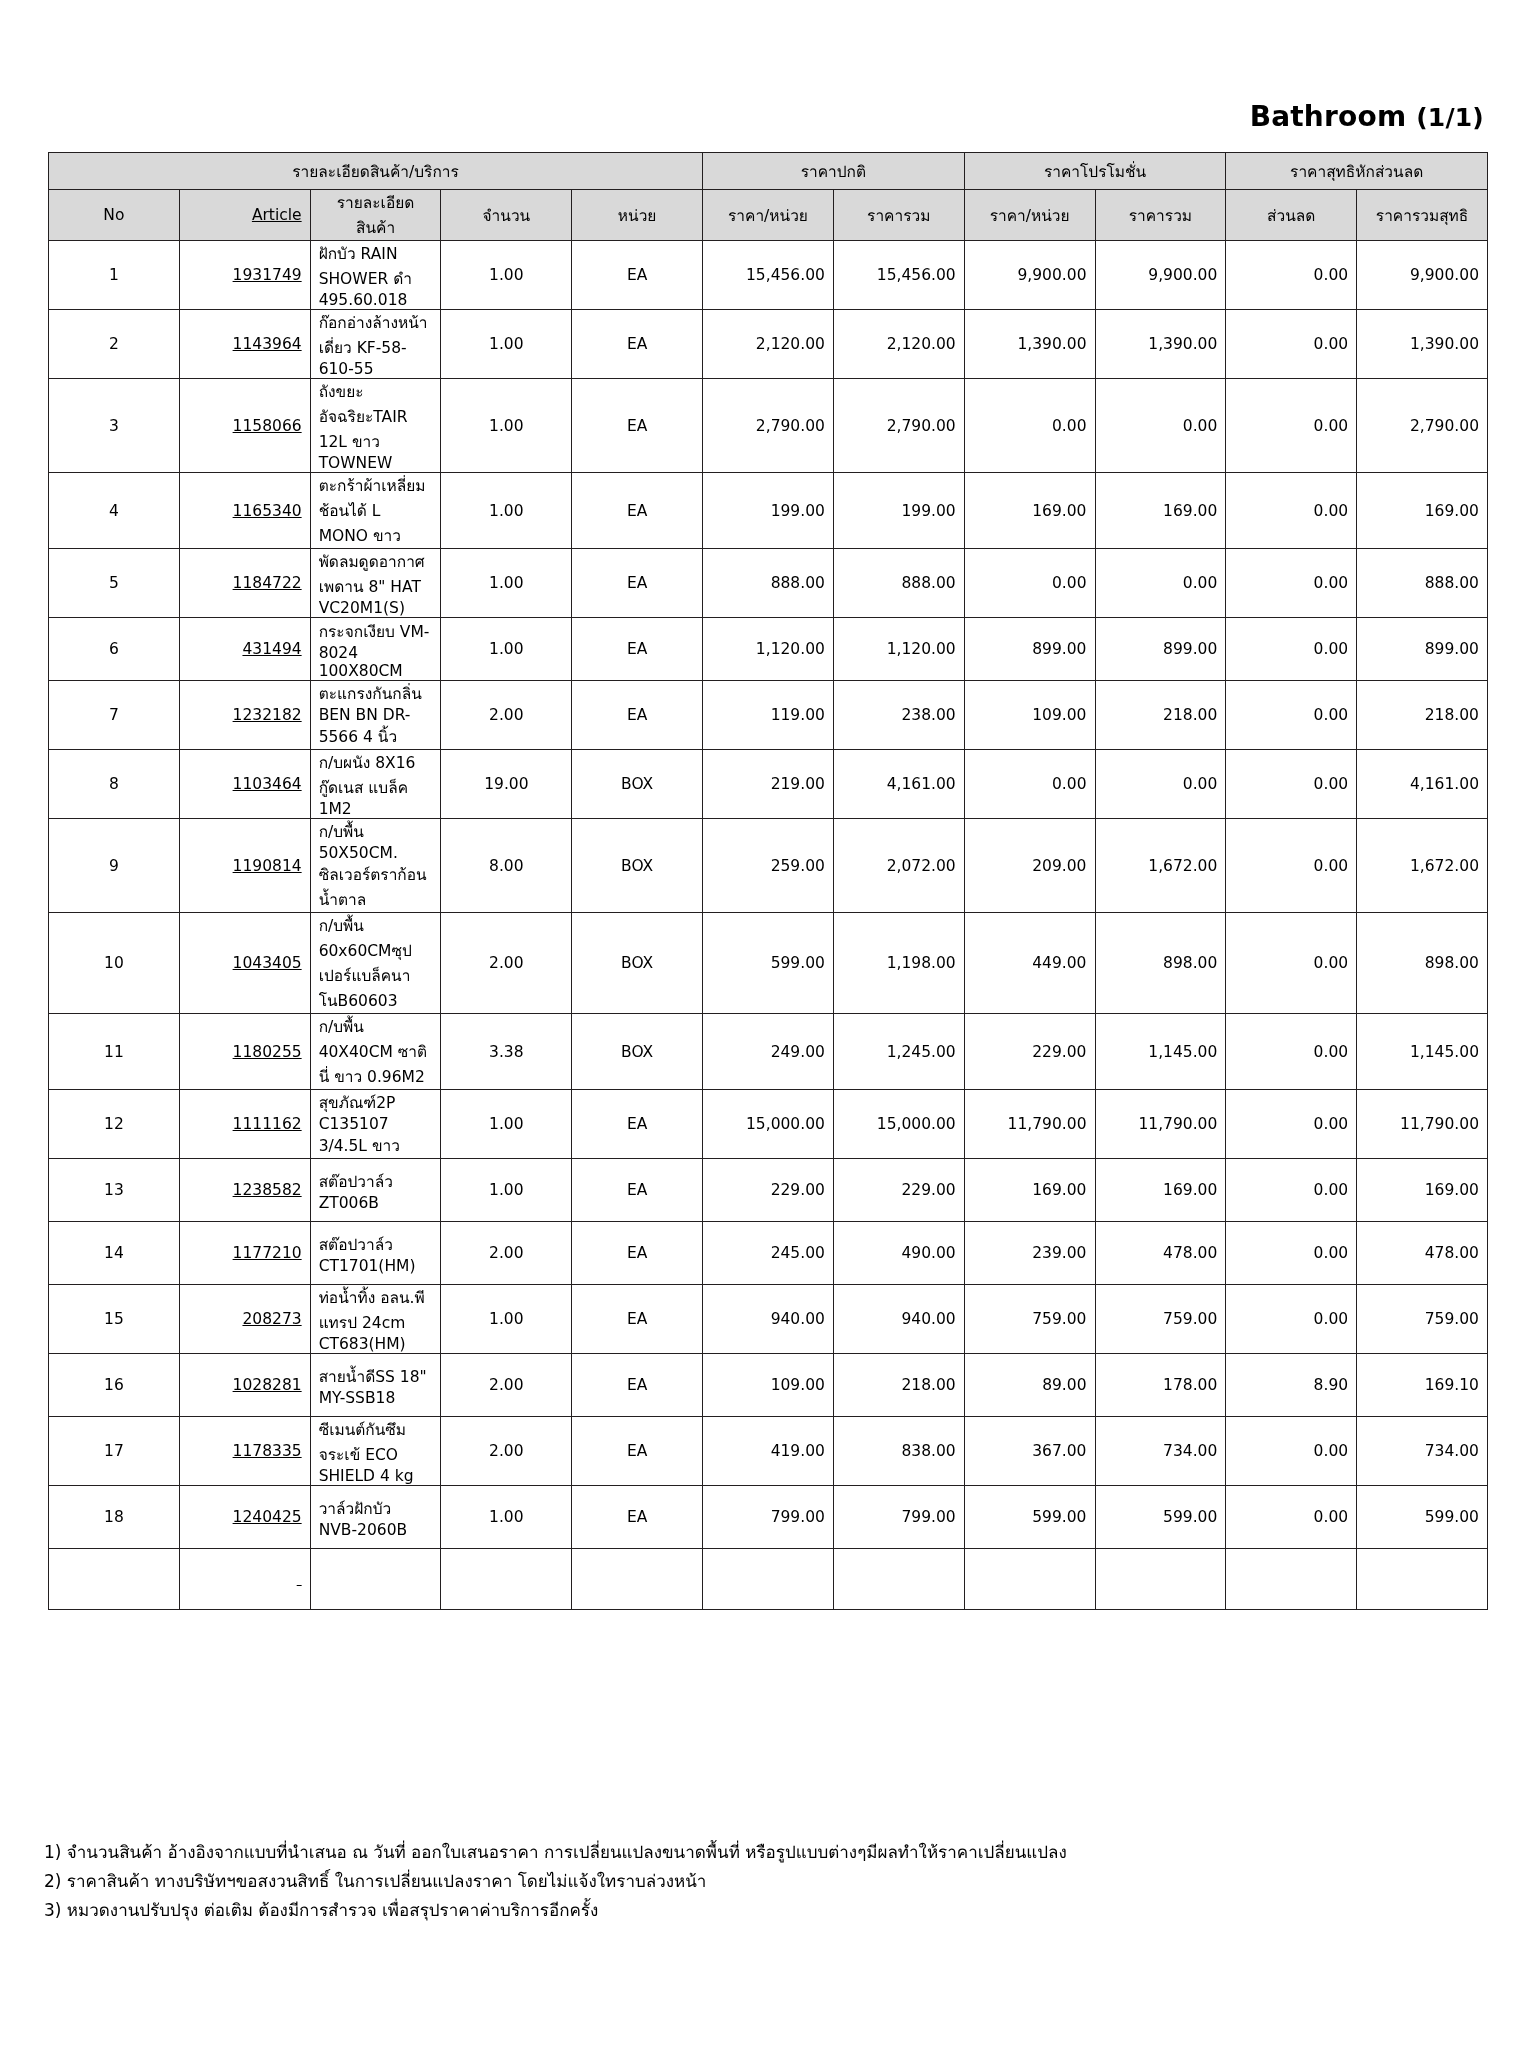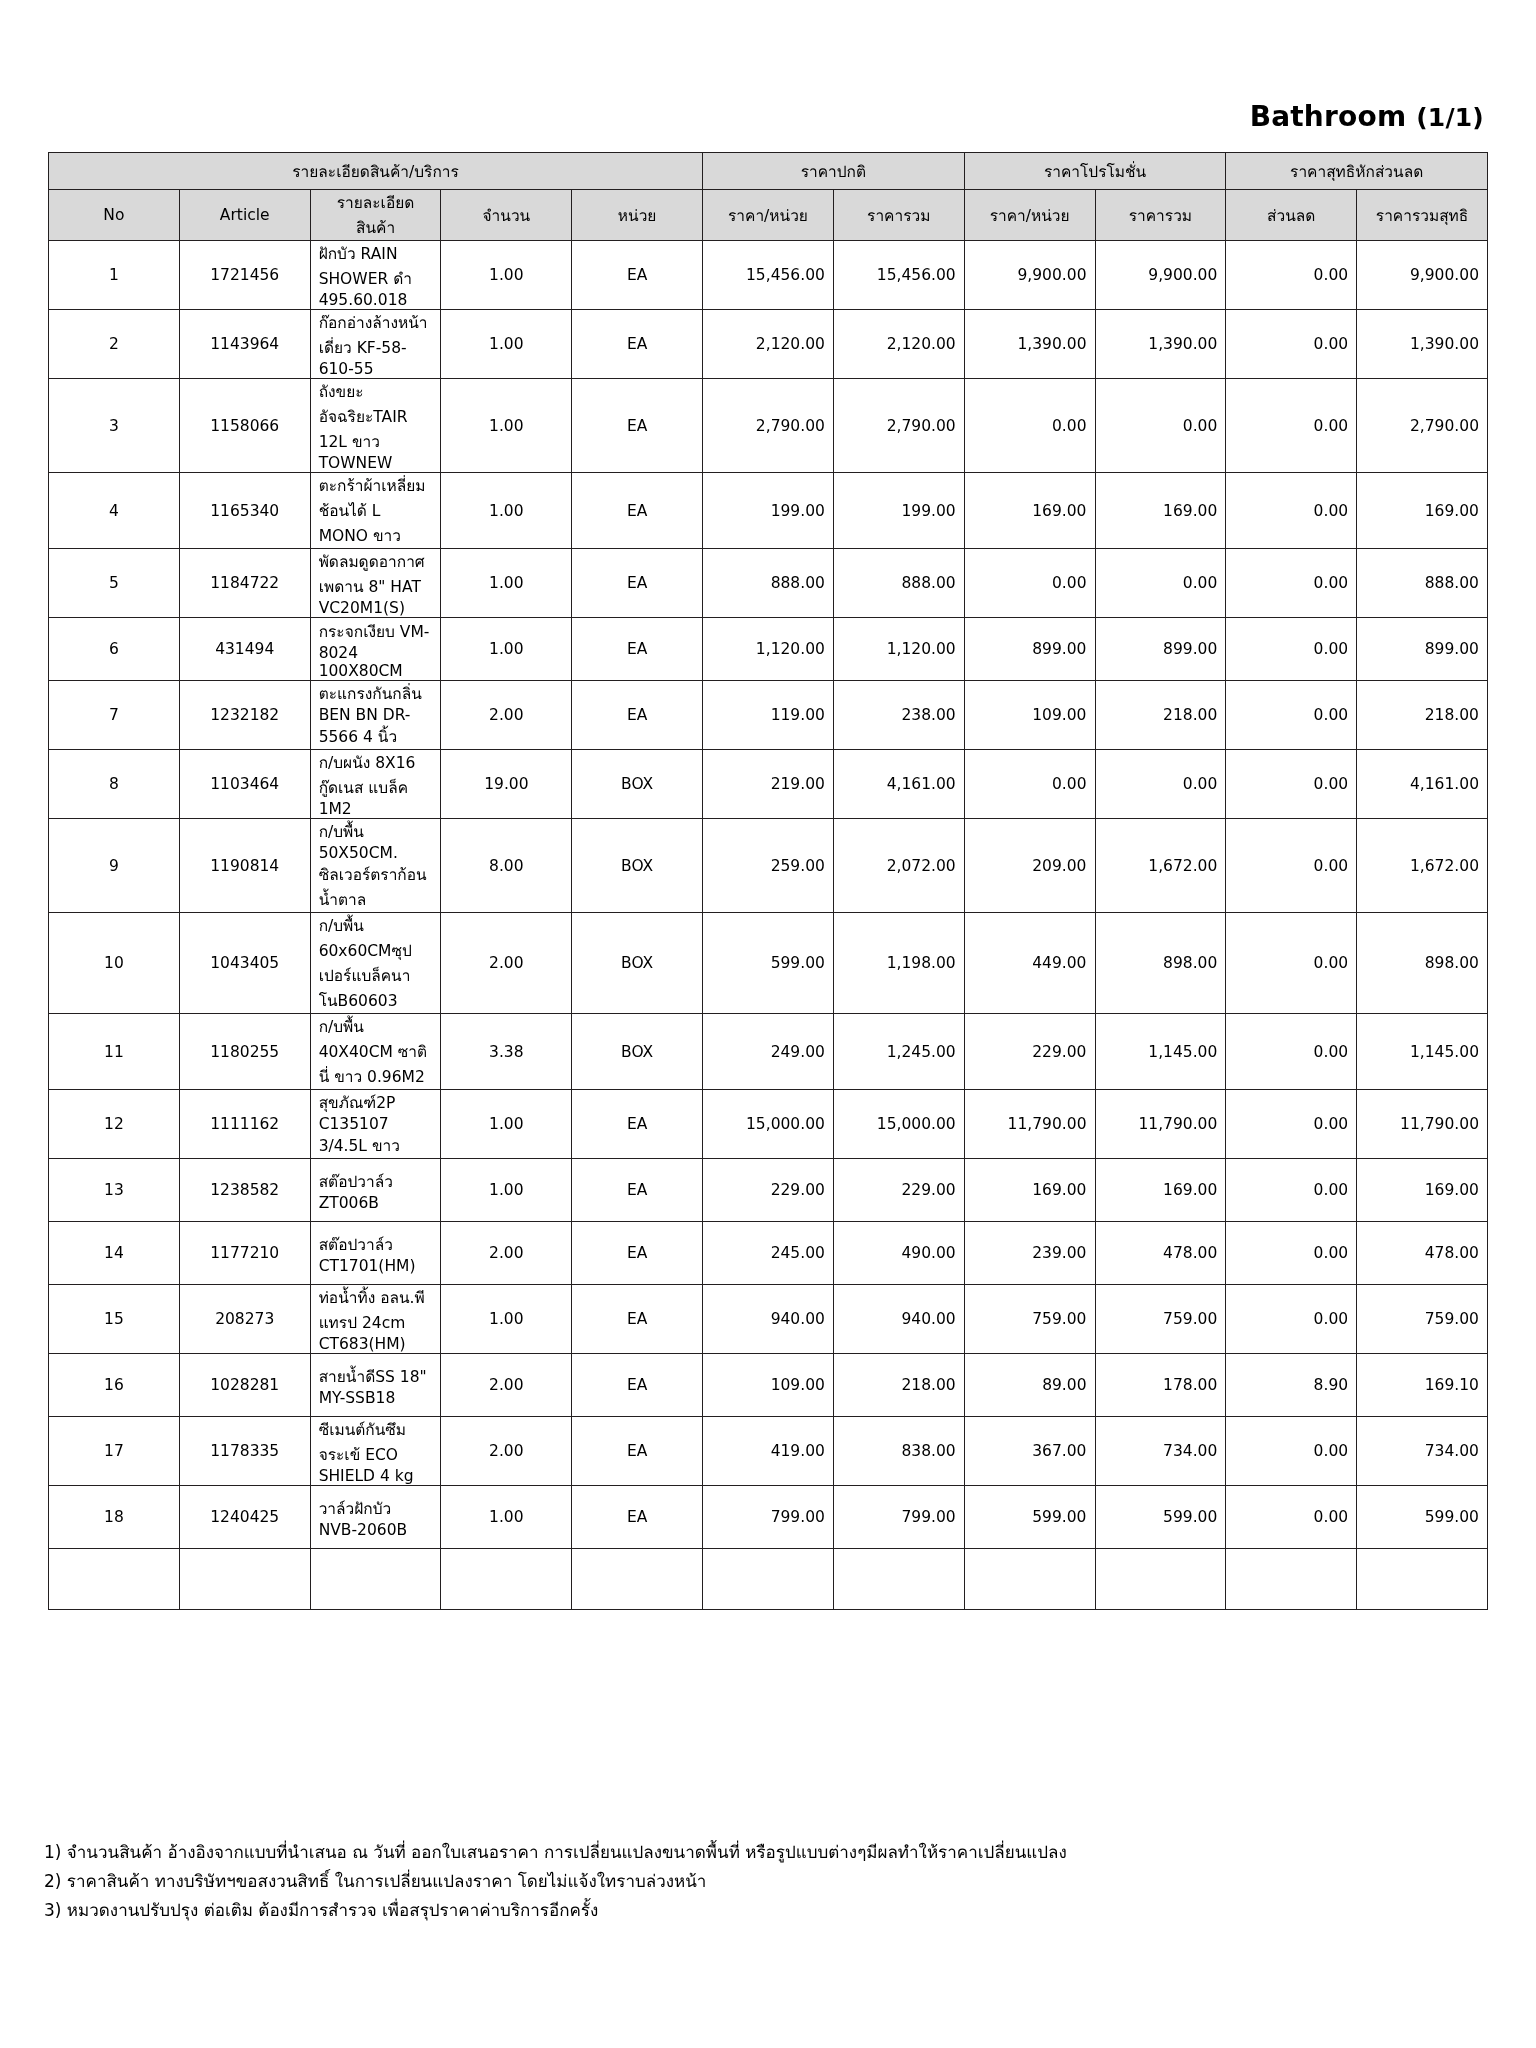--- a/index.html
+++ b/index.html
@@ -55,21 +55,21 @@
     height: 36px;
   }
   thead tr.sub th {
     height: 42px;
     font-size: 15.5px;
   }
   tbody td {
     height: 62px;
   }
   .c-no      { width: 44px;  text-align: center; }
-  .c-article { width: 98px;  text-align: center; }
+  .c-article { width: 98px;  text-align: right; text-decoration: underline; }
   .c-desc    { width: 300px; text-align: left; padding-left: 10px; }
   .c-qty     { width: 78px;  text-align: center; }
   .c-unit    { width: 70px;  text-align: center; }
   .c-nuprice { width: 130px; text-align: right; padding-right: 12px; }
   .c-ntotal  { width: 130px; text-align: right; padding-right: 12px; }
   .c-puprice { width: 122px; text-align: right; padding-right: 12px; }
   .c-ptotal  { width: 122px; text-align: right; padding-right: 12px; }
   .c-disc    { width: 110px; text-align: right; padding-right: 12px; }
   .c-net     { width: 130px; text-align: right; padding-right: 12px; }
 
@@ -117,21 +117,21 @@
         <th class="c-ntotal" style="text-align:center;">ราคารวม</th>
         <th class="c-puprice" style="text-align:center;">ราคา/หน่วย</th>
         <th class="c-ptotal" style="text-align:center;">ราคารวม</th>
         <th class="c-disc" style="text-align:center;">ส่วนลด</th>
         <th class="c-net" style="text-align:center;">ราคารวมสุทธิ</th>
       </tr>
     </thead>
     <tbody id="rows-body">
         <tr>
           <td class="c-no">1</td>
-          <td class="c-article">1721456</td>
+          <td class="c-article">1931749</td>
           <td class="c-desc">ฝักบัว RAIN SHOWER ดำ 495.60.018</td>
           <td class="c-qty">1.00</td>
           <td class="c-unit">EA</td>
           <td class="c-nuprice">15,456.00</td>
           <td class="c-ntotal">15,456.00</td>
           <td class="c-puprice">9,900.00</td>
           <td class="c-ptotal">9,900.00</td>
           <td class="c-disc">0.00</td>
           <td class="c-net">9,900.00</td>
         </tr>

